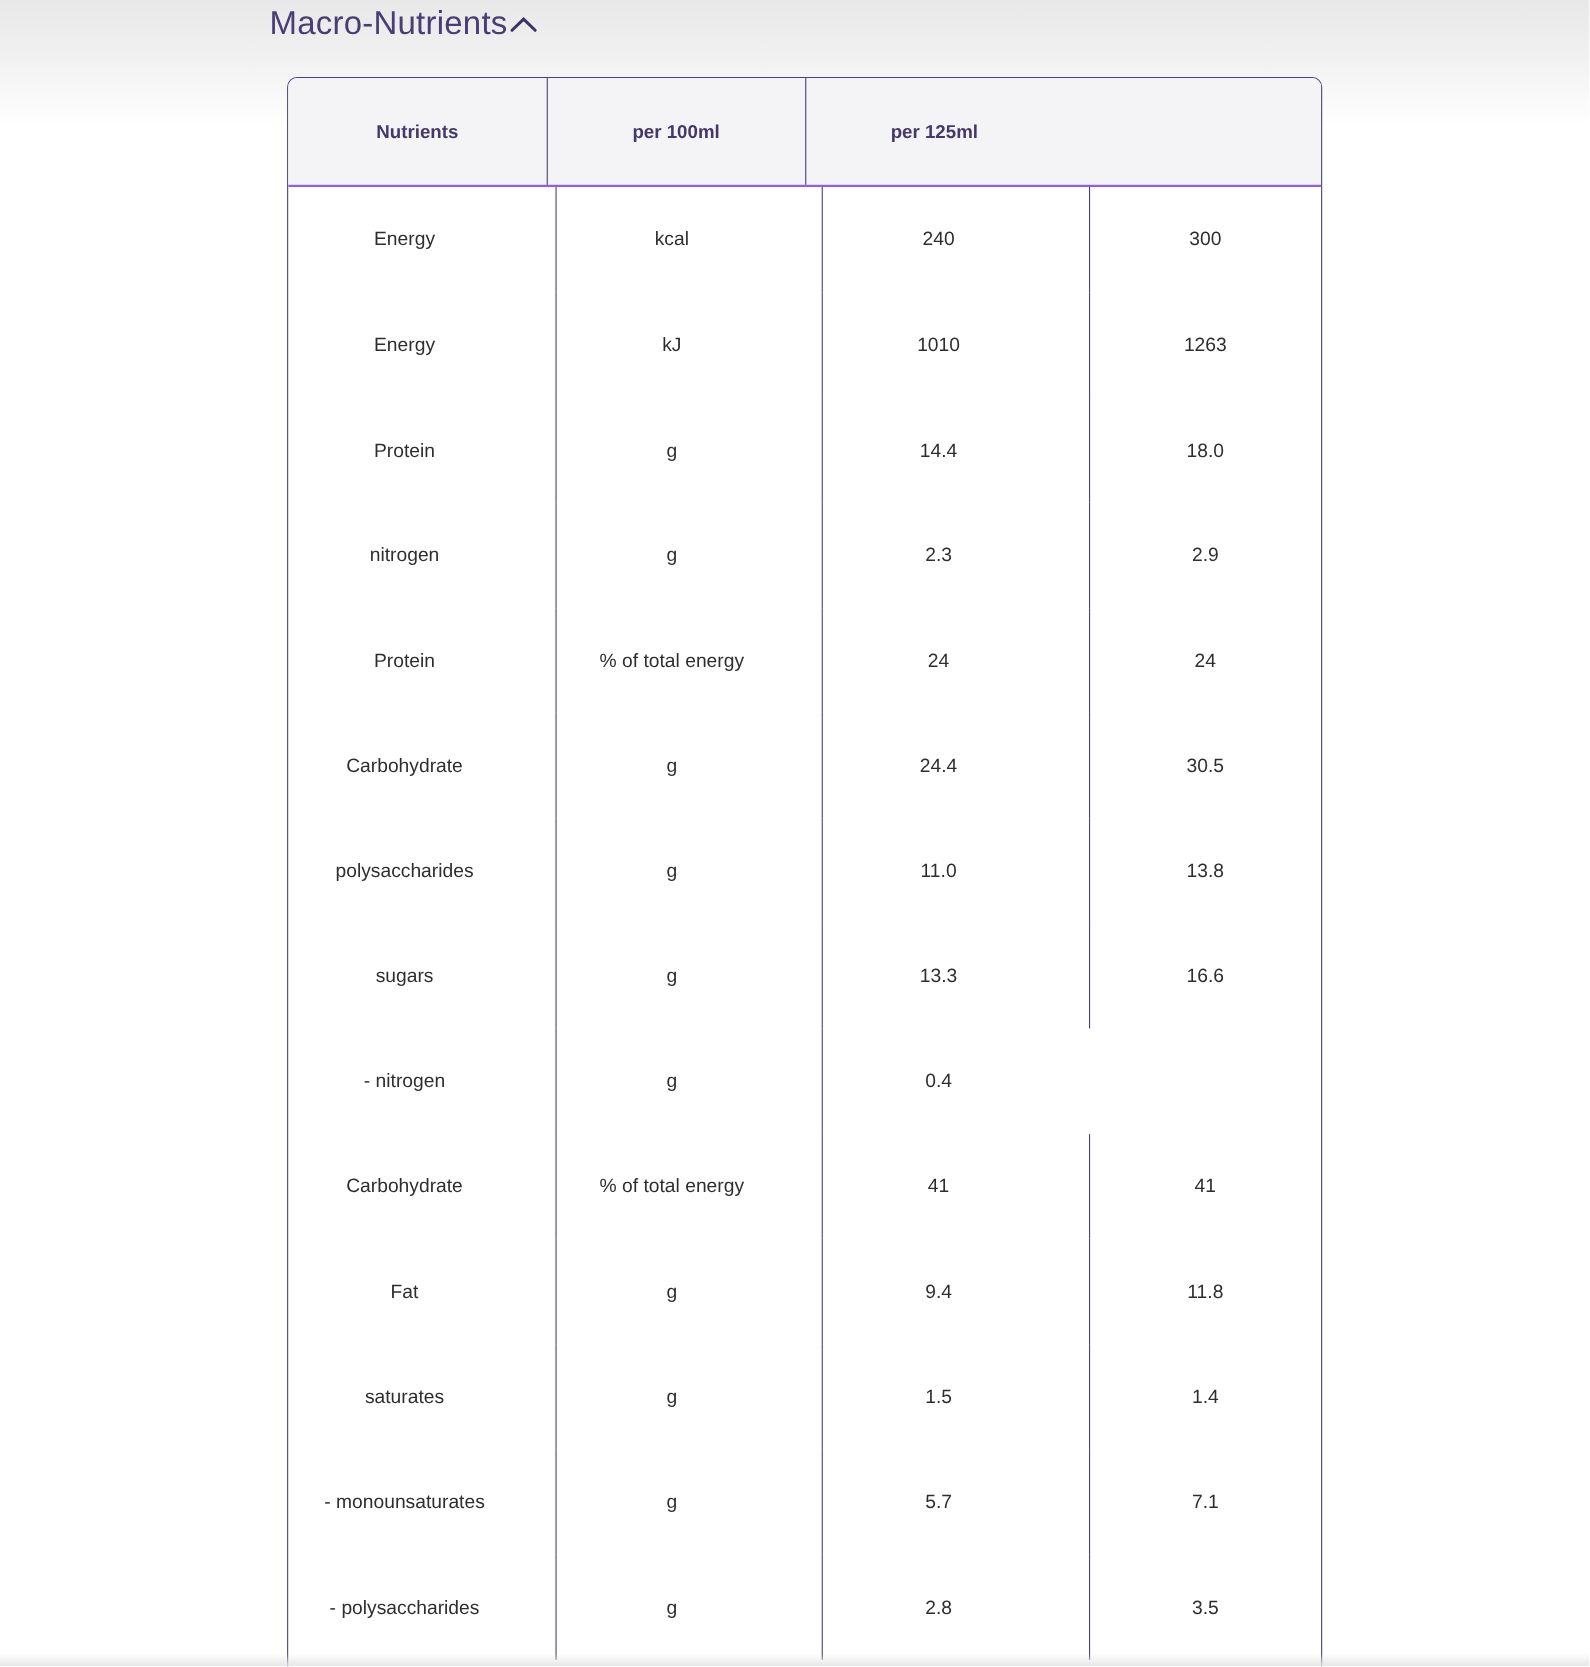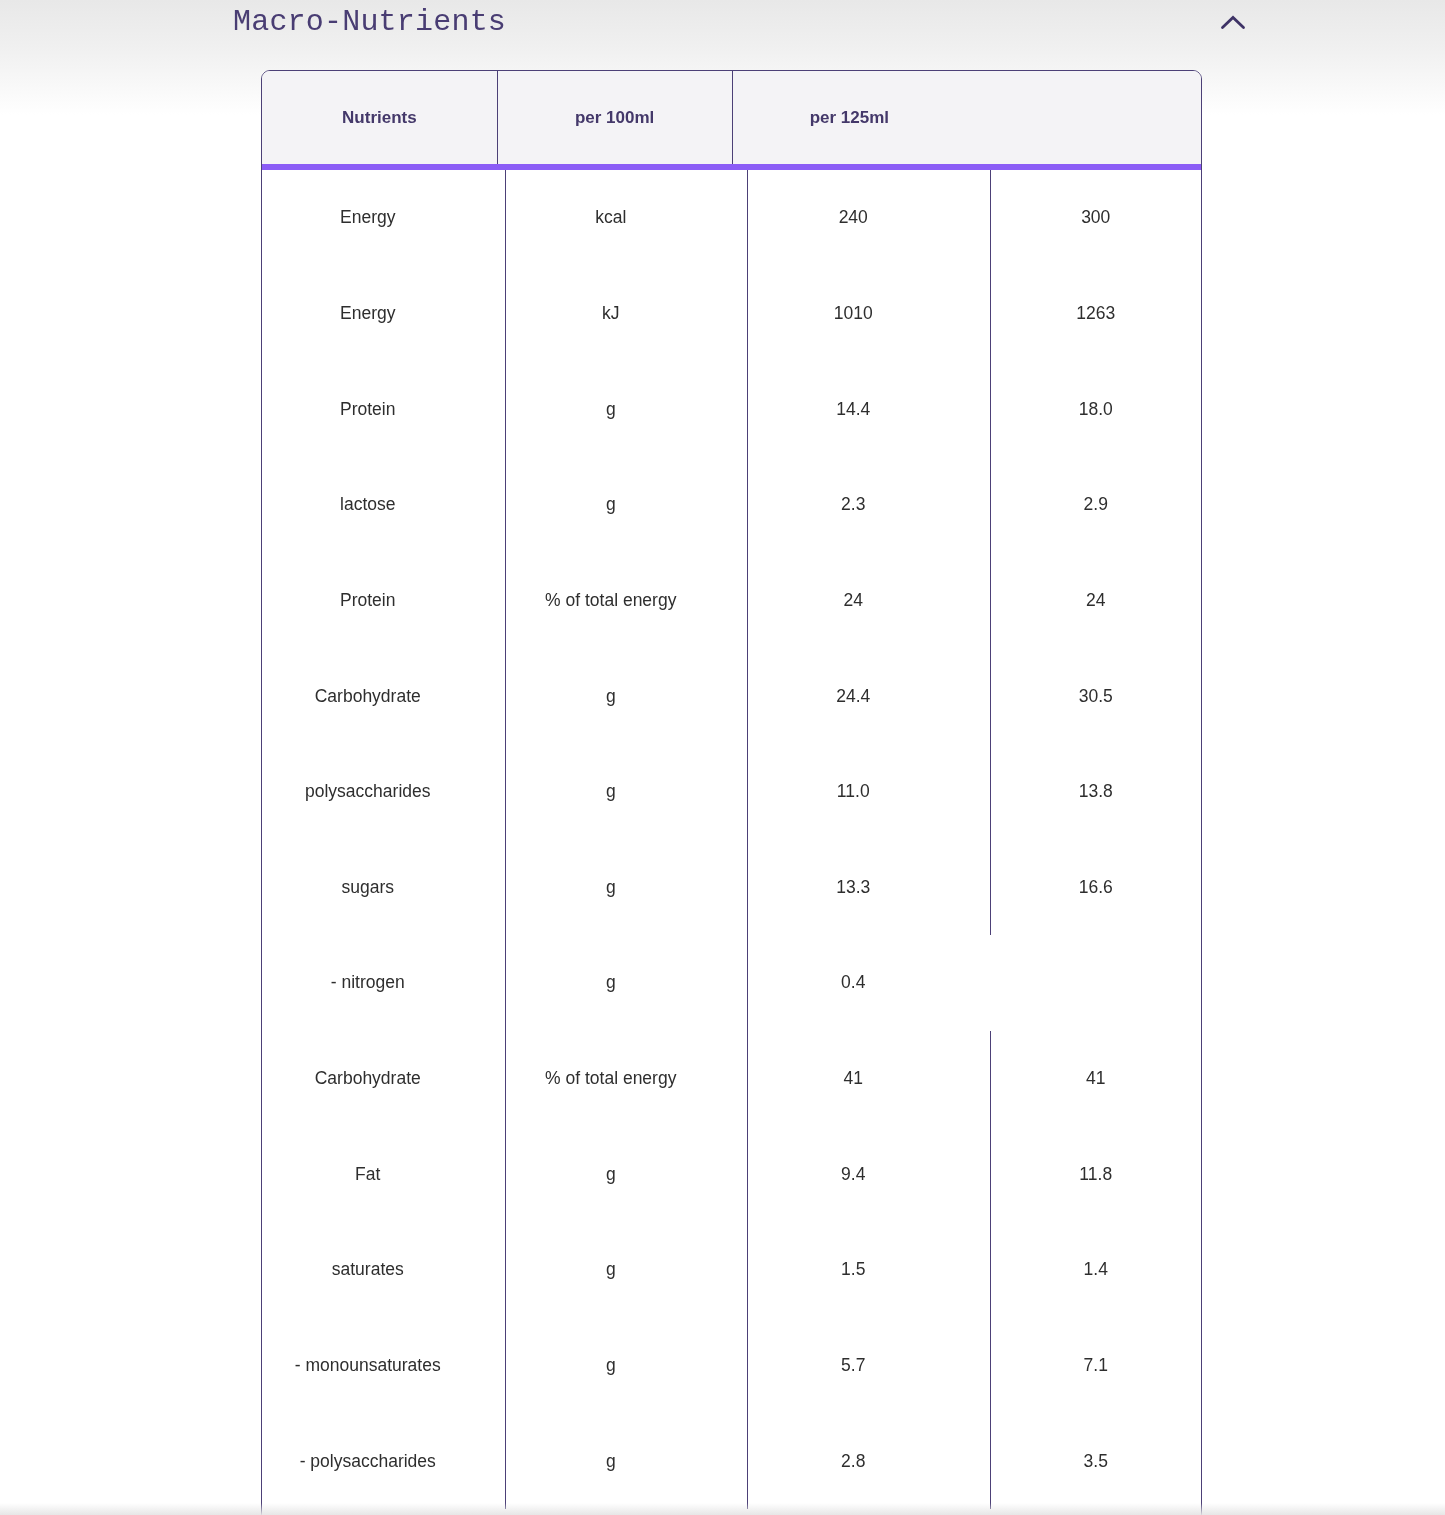--- a/index.html
+++ b/index.html
@@ -21,27 +21,25 @@
       #e8e8e8 0px,
       #f0f0f0 48px,
       #ffffff 115px,
       #ffffff 100%);
   }
 
   
   .section-header {
     position: absolute;
     top: 0;
-    left: 233px;
+    left: 245px;
     right: 215px;
     height: 48px;
     display: flex;
     align-items: flex-start;
-    justify-content: space-between;
-    font-family: Liberation Mono, monospace;
   }
 
   .section-title {
     font-size: 30px;
     line-height: 44px;
     font-weight: 400;
     color: #493d73;
     letter-spacing: 0.2px;
   }
 
@@ -72,21 +70,21 @@
   }
 
   .t-row {
     display: grid;
     grid-template-columns: repeat(4, 1fr);
   }
 
   .t-head {
     height: 99px;
     background: #f4f3f6;
-    border-bottom: 6px solid #8b5cf6;
+    border-bottom: 2px solid #8b5cf6;
   }
 
   .t-cell {
     display: flex;
     align-items: center;
     justify-content: center;
     text-align: center;
     padding: 0 14px;
   }
 
@@ -157,21 +155,21 @@
   </div>
 
   <div class="t-row">
     <div class="t-cell">Protein</div>
     <div class="t-cell">g</div>
     <div class="t-cell">14.4</div>
     <div class="t-cell">18.0</div>
   </div>
 
   <div class="t-row">
-    <div class="t-cell">lactose</div>
+    <div class="t-cell">nitrogen</div>
     <div class="t-cell">g</div>
     <div class="t-cell">2.3</div>
     <div class="t-cell">2.9</div>
   </div>
 
   <div class="t-row">
     <div class="t-cell">Protein</div>
     <div class="t-cell">% of total energy</div>
     <div class="t-cell">24</div>
     <div class="t-cell">24</div>

